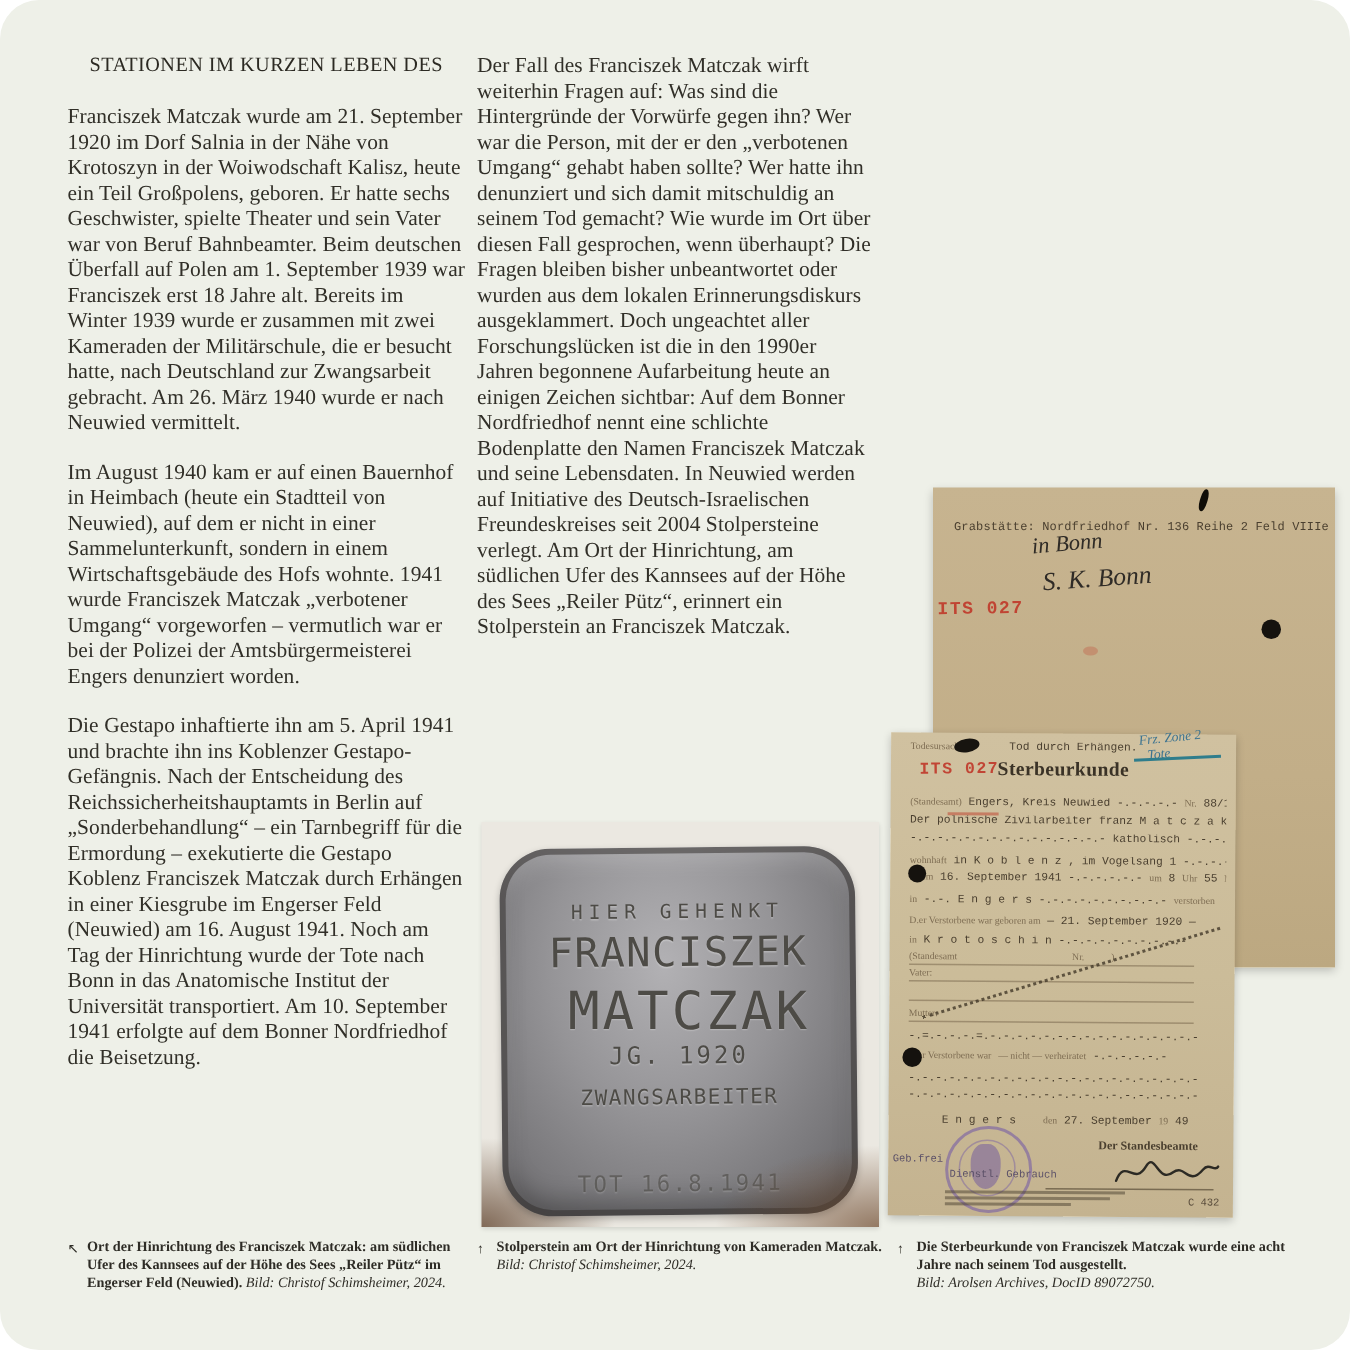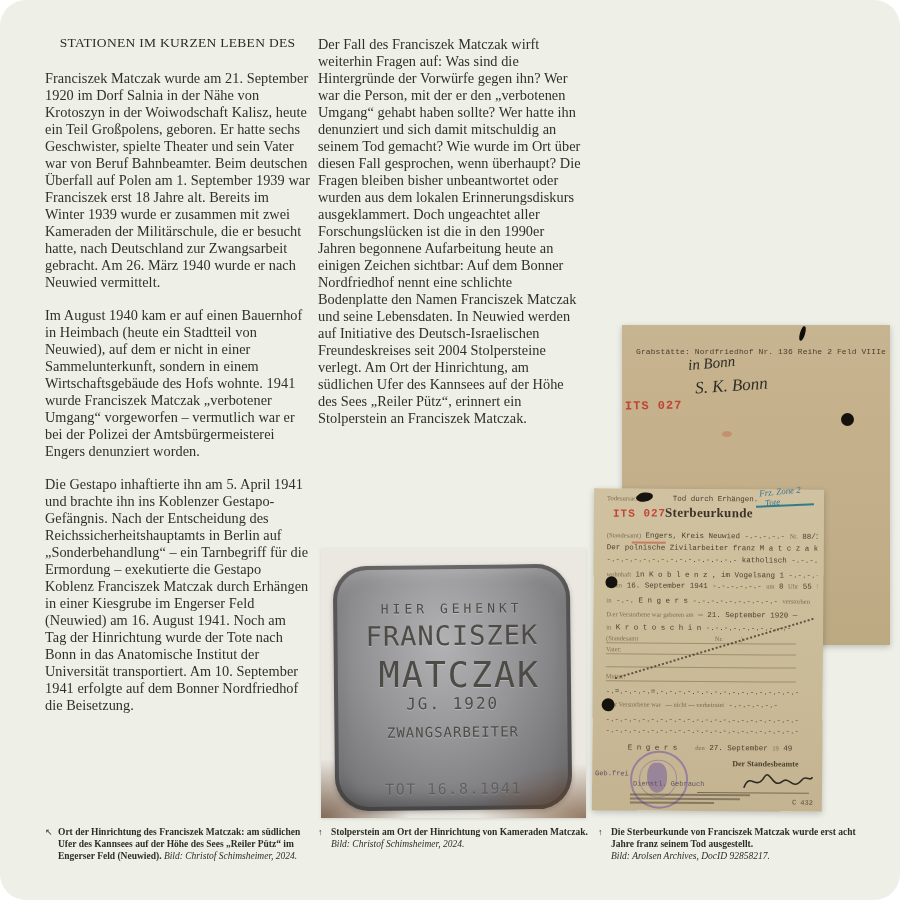--- a/index.html
+++ b/index.html
@@ -248,17 +248,17 @@
     <span class="arr">↖</span>
     <span class="txt">Ort der Hinrichtung des Franciszek Matczak: am südlichen Ufer des Kannsees auf der Höhe des Sees „Reiler Pütz“ im Engerser Feld (Neuwied). </span><span class="credit">Bild: Christof Schimsheimer, 2024.</span>
   </div>
   <div class="caption cap2">
     <span class="arr">↑</span>
     <span class="txt">Stolperstein am Ort der Hinrichtung von Kameraden Matczak.</span>
     <span class="credit block">Bild: Christof Schimsheimer, 2024.</span>
   </div>
   <div class="caption cap3">
     <span class="arr">↑</span>
-    <span class="txt">Die Sterbeurkunde von Franciszek Matczak wurde erst acht Jahre franz seinem Tod ausgestellt.</span>
-    <span class="credit block">Bild: Arolsen Archives, DocID 92858217.</span>
+    <span class="txt">Die Sterbeurkunde von Franciszek Matczak wurde eine acht Jahre nach seinem Tod ausgestellt.</span>
+    <span class="credit block">Bild: Arolsen Archives, DocID 89072750.</span>
   </div>
 
 </div>
 
 </body></html>

